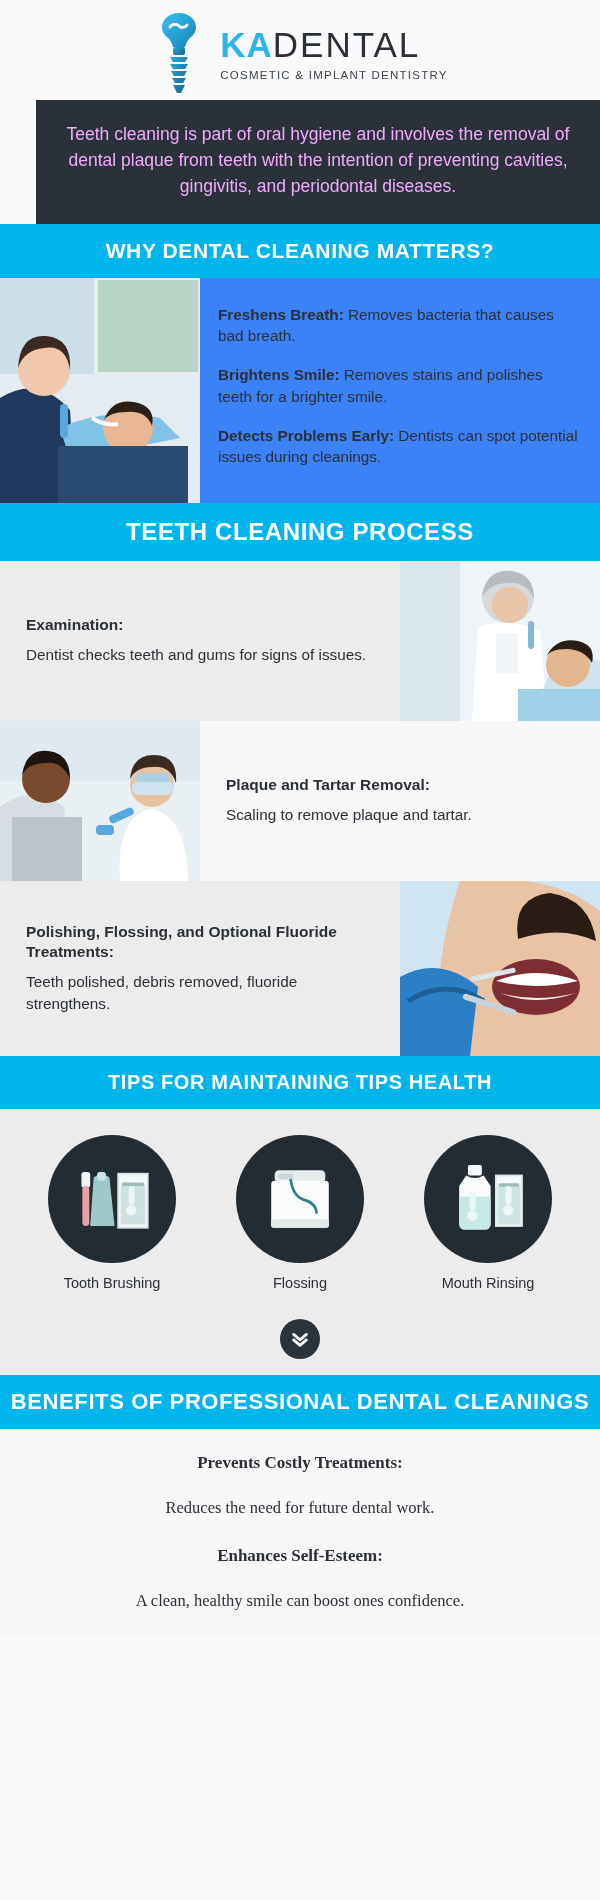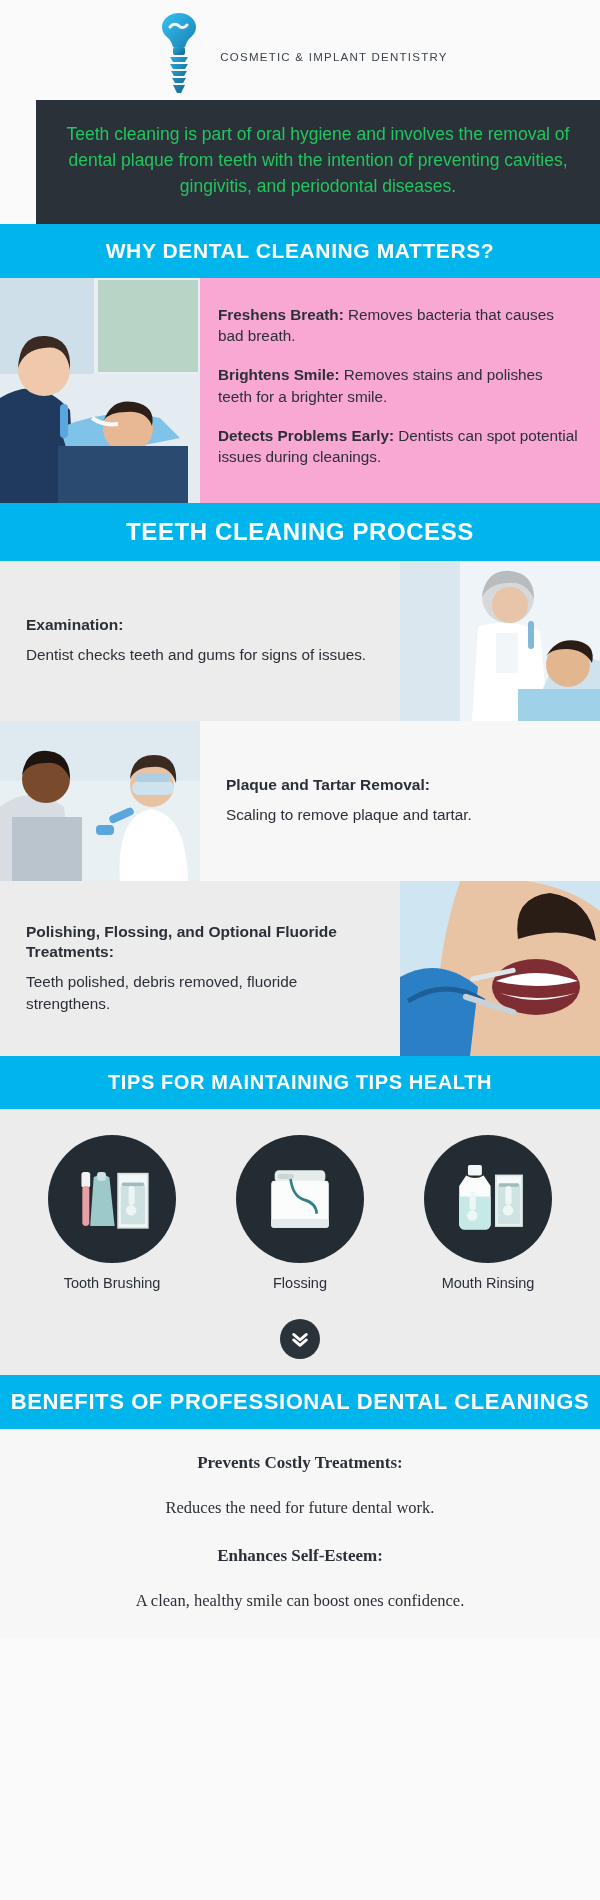--- a/index.html
+++ b/index.html
@@ -40,21 +40,21 @@
     font-size: 11.5px;
     letter-spacing: 1.25px;
     color: #3c434c;
     margin-top: 5px;
     white-space: nowrap;
   }
 
   
   .intro {
     background: #2a3138;
-    color: #22c55e;
+    color: #f0abfc;
     padding: 22px 28px 24px;
     text-align: center;
     font-size: 17.5px;
     line-height: 1.48;
     margin-left: 36px;
   }
 
   
   .banner {
     background: #00b4ec;
@@ -64,21 +64,21 @@
     letter-spacing: 0.6px;
   }
   .banner.b1 { font-size: 21px; padding: 15px 10px; }
   .banner.b2 { font-size: 24px; padding: 15px 10px; }
   .banner.b3 { font-size: 20px; padding: 15px 10px; }
   .banner.b4 { font-size: 22px; padding: 14px 6px; }
 
   
   .why {
     display: flex;
-    background: #f9a8d4;
+    background: #3b82f6;
     min-height: 225px;
   }
   .why-photo { width: 200px; flex: 0 0 200px; position: relative; overflow:hidden; }
   .why-copy { flex: 1; padding: 26px 22px 10px 18px; }
   .para { font-size: 15.3px; line-height: 1.42; margin-bottom: 17px; color:#2b3038; }
   .para:last-child { margin-bottom: 0; }
   .para b { font-weight: 700; }
 
   
   .proc-row { display: flex; min-height: 160px; }
@@ -137,20 +137,23 @@
               <stop offset="100%" stop-color="#16618c"></stop>
           </linearGradient>
         </defs>
         <path d="M27 2c9 0 17 6 17 14 0 6-4 9-7 12-2 2-3 5-4 8h-12c-1-3-2-6-4-8-3-3-7-6-7-12C10 8 18 2 27 2z" fill="url(#gcrown)"></path>
         <path d="M18 16c3-4 7-3 9-1 2 2 6 2 8-1" fill="none" stroke="#fafafa" stroke-width="3" stroke-linecap="round"></path>
         <rect x="21" y="36" width="12" height="8" rx="2" fill="url(#gscrew)"></rect>
         <path d="M18 46h18l-3 5H21zM18 53h18l-3 5H21zM19 60h16l-3 5H22zM20 67h14l-3 5H23zM21 74h12l-4 8h-4z" fill="url(#gscrew)"></path>
       </svg>
     </span>
     <div class="logo-text-wrap">
+      <div class="logo-line1">
+        <span class="logo-ka">KA</span><span class="logo-dental">DENTAL</span>
+      </div>
       <div class="logo-line2">COSMETIC &amp; IMPLANT DENTISTRY</div>
     </div>
   </header>
 
   <section class="intro">Teeth cleaning is part of oral hygiene and involves the removal of dental plaque from teeth with the intention of preventing cavities, gingivitis, and periodontal diseases.</section>
 
   <div class="banner b1">WHY DENTAL CLEANING MATTERS?</div>
 
   <section class="why">
     <div class="why-photo">

